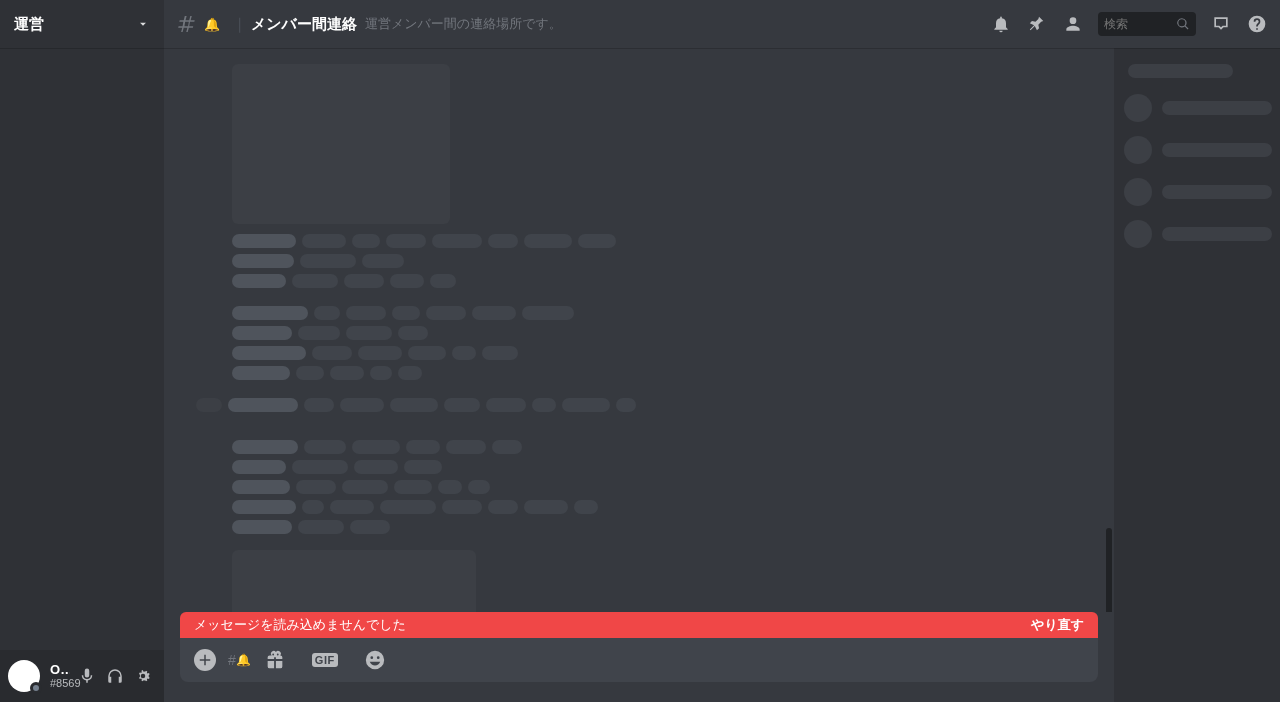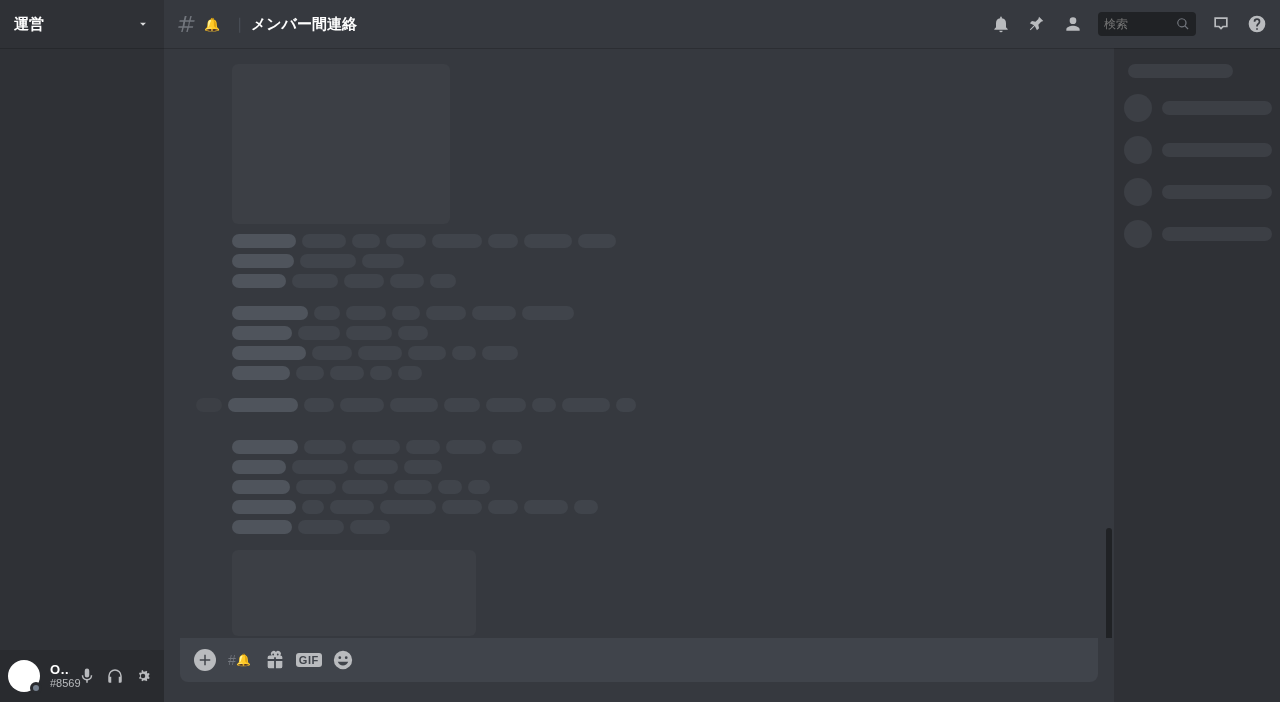--- a/index.html
+++ b/index.html
@@ -61,21 +61,21 @@
 
 .error-bar { background: #f04747; color: #fff; font-size: 13px; padding: 4px 14px; display: flex; justify-content: space-between; align-items: center; border-radius: 6px 6px 0 0; margin: 0 16px; position: relative; z-index: 2; }
 .retry { font-weight: 600; cursor: pointer; }
 
 
 .composer-wrap { padding: 0 16px 20px; }
 .composer { background: #40444b; border-radius: 0 0 8px 8px; display: flex; align-items: center; padding: 0 14px; height: 44px; gap: 12px; }
 .composer .add-btn { width: 22px; height: 22px; border-radius: 50%; background: #b9bbbe; color: #40444b; display: flex; align-items: center; justify-content: center; font-weight: 700; font-size: 17px; cursor: pointer; flex-shrink: 0; }
 .composer-prefix { display: flex; align-items: center; gap: 1px; color: #72767d; font-size: 14px; }
 .composer input { flex: 1; background: transparent; border: none; outline: none; color: #dcddde; font-size: 14px; }
-.composer-actions { display: flex; gap: 12px; align-items: center; color: #b9bbbe; }
+.composer-actions { display: flex; gap: 28px; align-items: center; color: #b9bbbe; }
 .composer-actions .cicon { cursor: pointer; width: 22px; height: 22px; display: flex; align-items: center; justify-content: center; }
 .gif-badge { font-size: 11px; font-weight: 800; background: #b9bbbe; color: #40444b; border-radius: 3px; padding: 1px 3px; letter-spacing: 0.5px; }
 
 
 .members { width: 166px; background: #2f3136; flex-shrink: 0; padding: 16px 8px; }
 .members-header { height: 14px; background: #3c3f45; border-radius: 8px; width: 70%; margin-bottom: 16px; margin-left: 6px; }
 .member-row { display: flex; align-items: center; gap: 10px; margin-bottom: 14px; padding-left: 2px; }
 .member-av { width: 28px; height: 28px; border-radius: 50%; background: #3c3f45; flex-shrink: 0; }
 .member-name { height: 14px; background: #3c3f45; border-radius: 8px; flex: 1; }
 
@@ -128,20 +128,21 @@
   <div class="main">
 
     <header class="channel-header">
       <span class="hash">
         <svg width="22" height="22" viewBox="0 0 24 24">
             <path fill="currentColor" d="M10 3L8.5 9H3l-.5 2h5.5L7 17H1.5L1 19h5.5L5 25h2l1.5-6h5L12 25h2l1.5-6H21l.5-2h-5.5l1-6H23l.5-2H18L19.5 3h-2L16 9h-5l1.5-6h-2zM10.5 11h5l-1 6h-5l1-6z" transform="scale(0.8) translate(2,1)"></path>
           </svg>
       </span>
       <span class="bell-mini">🔔</span>
       <span class="channel-title"><span class="divider">｜</span><span>メンバー間連絡</span></span>
+      <span class="channel-topic">運営メンバー間の連絡場所です。</span>
       <div class="header-actions">
         <div class="hicon">
           <svg width="20" height="20" viewBox="0 0 24 24">
               <path fill="currentColor" d="M12 22a2 2 0 002-2h-4a2 2 0 002 2zm6-6V11a6 6 0 00-5-5.9V4a1 1 0 10-2 0v1.1A6 6 0 006 11v5l-2 2v1h16v-1l-2-2z"></path>
             </svg>
         </div>
         <div class="hicon">
           <svg width="20" height="20" viewBox="0 0 24 24">
               <path fill="currentColor" d="M16 3l5 5-3 1-4 4 1 5-3 3-3-6-6 6-1-1 6-6-6-3 3-3 5 1 4-4 1-3z" transform="scale(0.85) translate(2,2)"></path>
             </svg>
@@ -307,20 +308,24 @@
           <div class="sk-msg" style="margin-top:10px">
             <div style="width:52px"></div>
             <div class="sk-body">
               <div class="sk-attach" style="width:244px;height:86px"></div>
 
             </div>
           </div>
 
         </div>
 
+        <div class="error-bar">
+          <span>メッセージを読み込めませんでした</span>
+          <span class="retry">やり直す</span>
+        </div>
 
         <div class="composer-wrap">
           <div class="composer">
             <div class="add-btn">
               <svg width="18" height="18" viewBox="0 0 24 24">
                   <path fill="currentColor" d="M11 5h2v6h6v2h-6v6h-2v-6H5v-2h6V5z"></path>
                 </svg>
             </div>
             <span class="composer-prefix">#<span style="color:#faa61a;font-size:12px">🔔</span></span>
             <div class="composer-actions">

